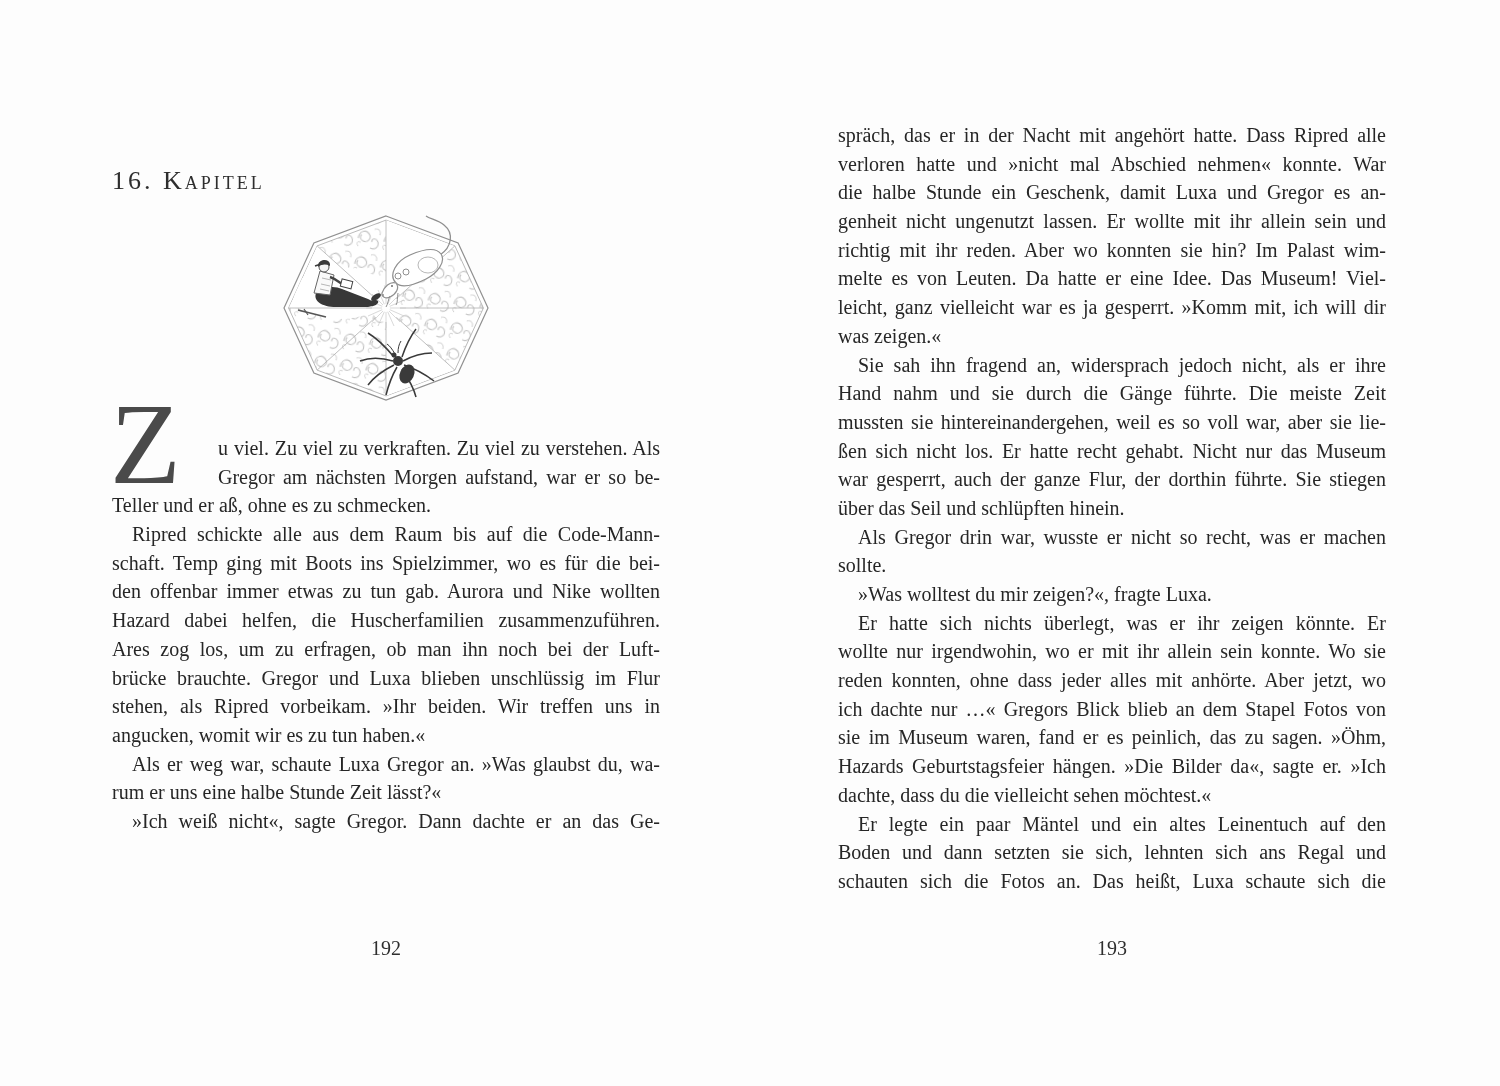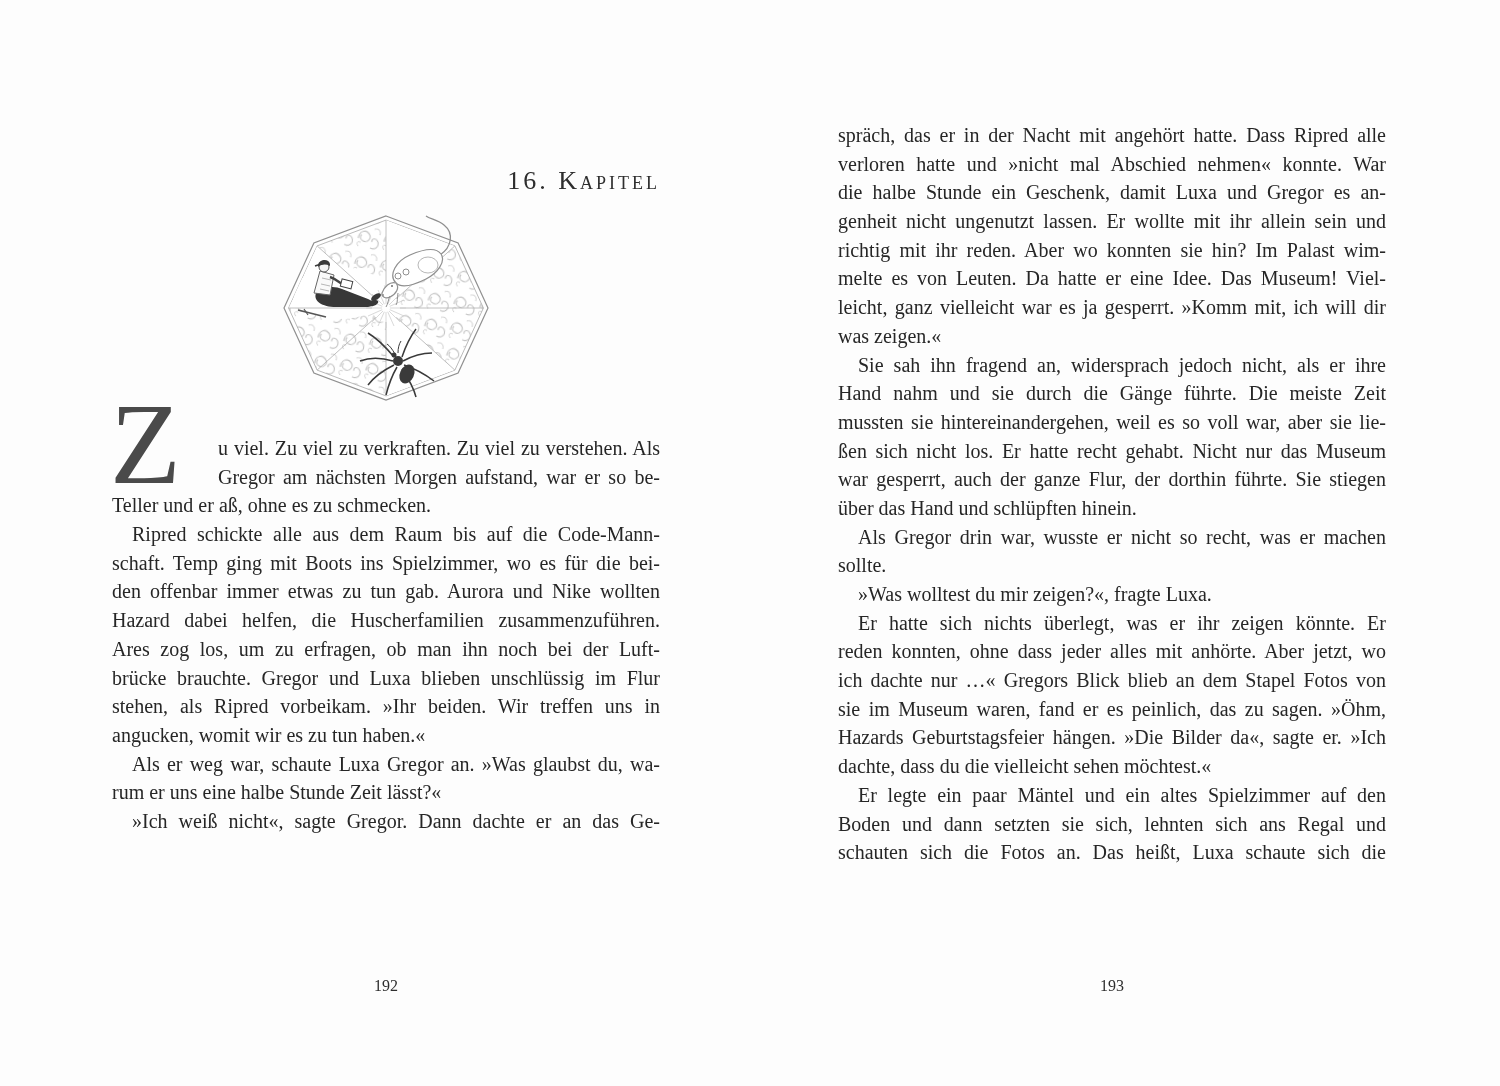--- a/index.html
+++ b/index.html
@@ -8,21 +8,21 @@
     background:#fdfdfd; overflow:hidden;
     font-family:"Liberation Serif", serif;
     color:#262626;
   }
   .col { position:absolute; top:0; height:822px; width:548px; }
   .col-left  { left:112px; }
   .col-right { left:838px; }
 
   .chapter-heading {
     position:absolute; top:166px; left:0; width:100%; margin:0;
-    text-align:right; font-weight:normal;
+    text-align:left; font-weight:normal;
     font-size:26px; line-height:30px; letter-spacing:3px;
     font-variant:small-caps; color:#2e2e2e;
   }
   .ornament { position:absolute; top:213px; left:168px; width:212px; height:192px; }
   .ornament svg { display:block; }
 
   .body-text {
     position:absolute; left:0; width:548px;
     font-size:20px; color:#262626;
   }
@@ -38,22 +38,22 @@
   .line.first { text-indent:20px; }
   .line.dc    { margin-left:106px; }
 
   .dropcap {
     position:absolute; left:-2px; top:-28px;
     font-size:116px; line-height:76px; height:76px;
     color:#4a4a4a; z-index:1;
   }
 
   .page-number {
-    position:absolute; top:972px; left:0; width:100%;
-    text-align:center; font-size:16px; line-height:28px; color:#2e2e2e;
+    position:absolute; top:934px; left:0; width:100%;
+    text-align:center; font-size:20px; line-height:28px; color:#2e2e2e;
   }
 </style>
 </head>
 <body>
 
 <div>
 
   <section class="col col-left">
     <h2 class="chapter-heading">16. Kapitel</h2>
 
@@ -199,39 +199,40 @@
             <div class="line">melte es von Leuten. Da hatte er eine Idee. Das Museum! Viel-</div>
             <div class="line">leicht, ganz vielleicht war es ja gesperrt. »Komm mit, ich will dir</div>
             <div class="line end">was zeigen.«</div>
           </div>
           <div>
             <div class="line first">Sie sah ihn fragend an, widersprach jedoch nicht, als er ihre</div>
             <div class="line">Hand nahm und sie durch die Gänge führte. Die meiste Zeit</div>
             <div class="line">mussten sie hintereinandergehen, weil es so voll war, aber sie lie-</div>
             <div class="line">ßen sich nicht los. Er hatte recht gehabt. Nicht nur das Museum</div>
             <div class="line">war gesperrt, auch der ganze Flur, der dorthin führte. Sie stiegen</div>
-            <div class="line end">über das Hand und schlüpften hinein.</div>
+            <div class="line end">über das Seil und schlüpften hinein.</div>
           </div>
           <div>
             <div class="line first">Als Gregor drin war, wusste er nicht so recht, was er machen</div>
             <div class="line end">sollte.</div>
           </div>
           <div>
             <div class="line end first">»Was wolltest du mir zeigen?«, fragte Luxa.</div>
           </div>
           <div>
             <div class="line first">Er hatte sich nichts überlegt, was er ihr zeigen könnte. Er</div>
+            <div class="line">wollte nur irgendwohin, wo er mit ihr allein sein konnte. Wo sie</div>
             <div class="line">reden konnten, ohne dass jeder alles mit anhörte. Aber jetzt, wo</div>
             <div class="line">ich dachte nur …« Gregors Blick blieb an dem Stapel Fotos von</div>
             <div class="line">sie im Museum waren, fand er es peinlich, das zu sagen. »Öhm,</div>
             <div class="line">Hazards Geburtstagsfeier hängen. »Die Bilder da«, sagte er. »Ich</div>
             <div class="line end">dachte, dass du die vielleicht sehen möchtest.«</div>
           </div>
           <div>
-            <div class="line first">Er legte ein paar Mäntel und ein altes Spielzimmer auf den</div>
+            <div class="line first">Er legte ein paar Mäntel und ein altes Leinentuch auf den</div>
             <div class="line">Boden und dann setzten sie sich, lehnten sich ans Regal und</div>
             <div class="line">schauten sich die Fotos an. Das heißt, Luxa schaute sich die</div>
           </div>
         </div>
     </div>
 
     <div class="page-number">193</div>
   </section>
 
 </div>

